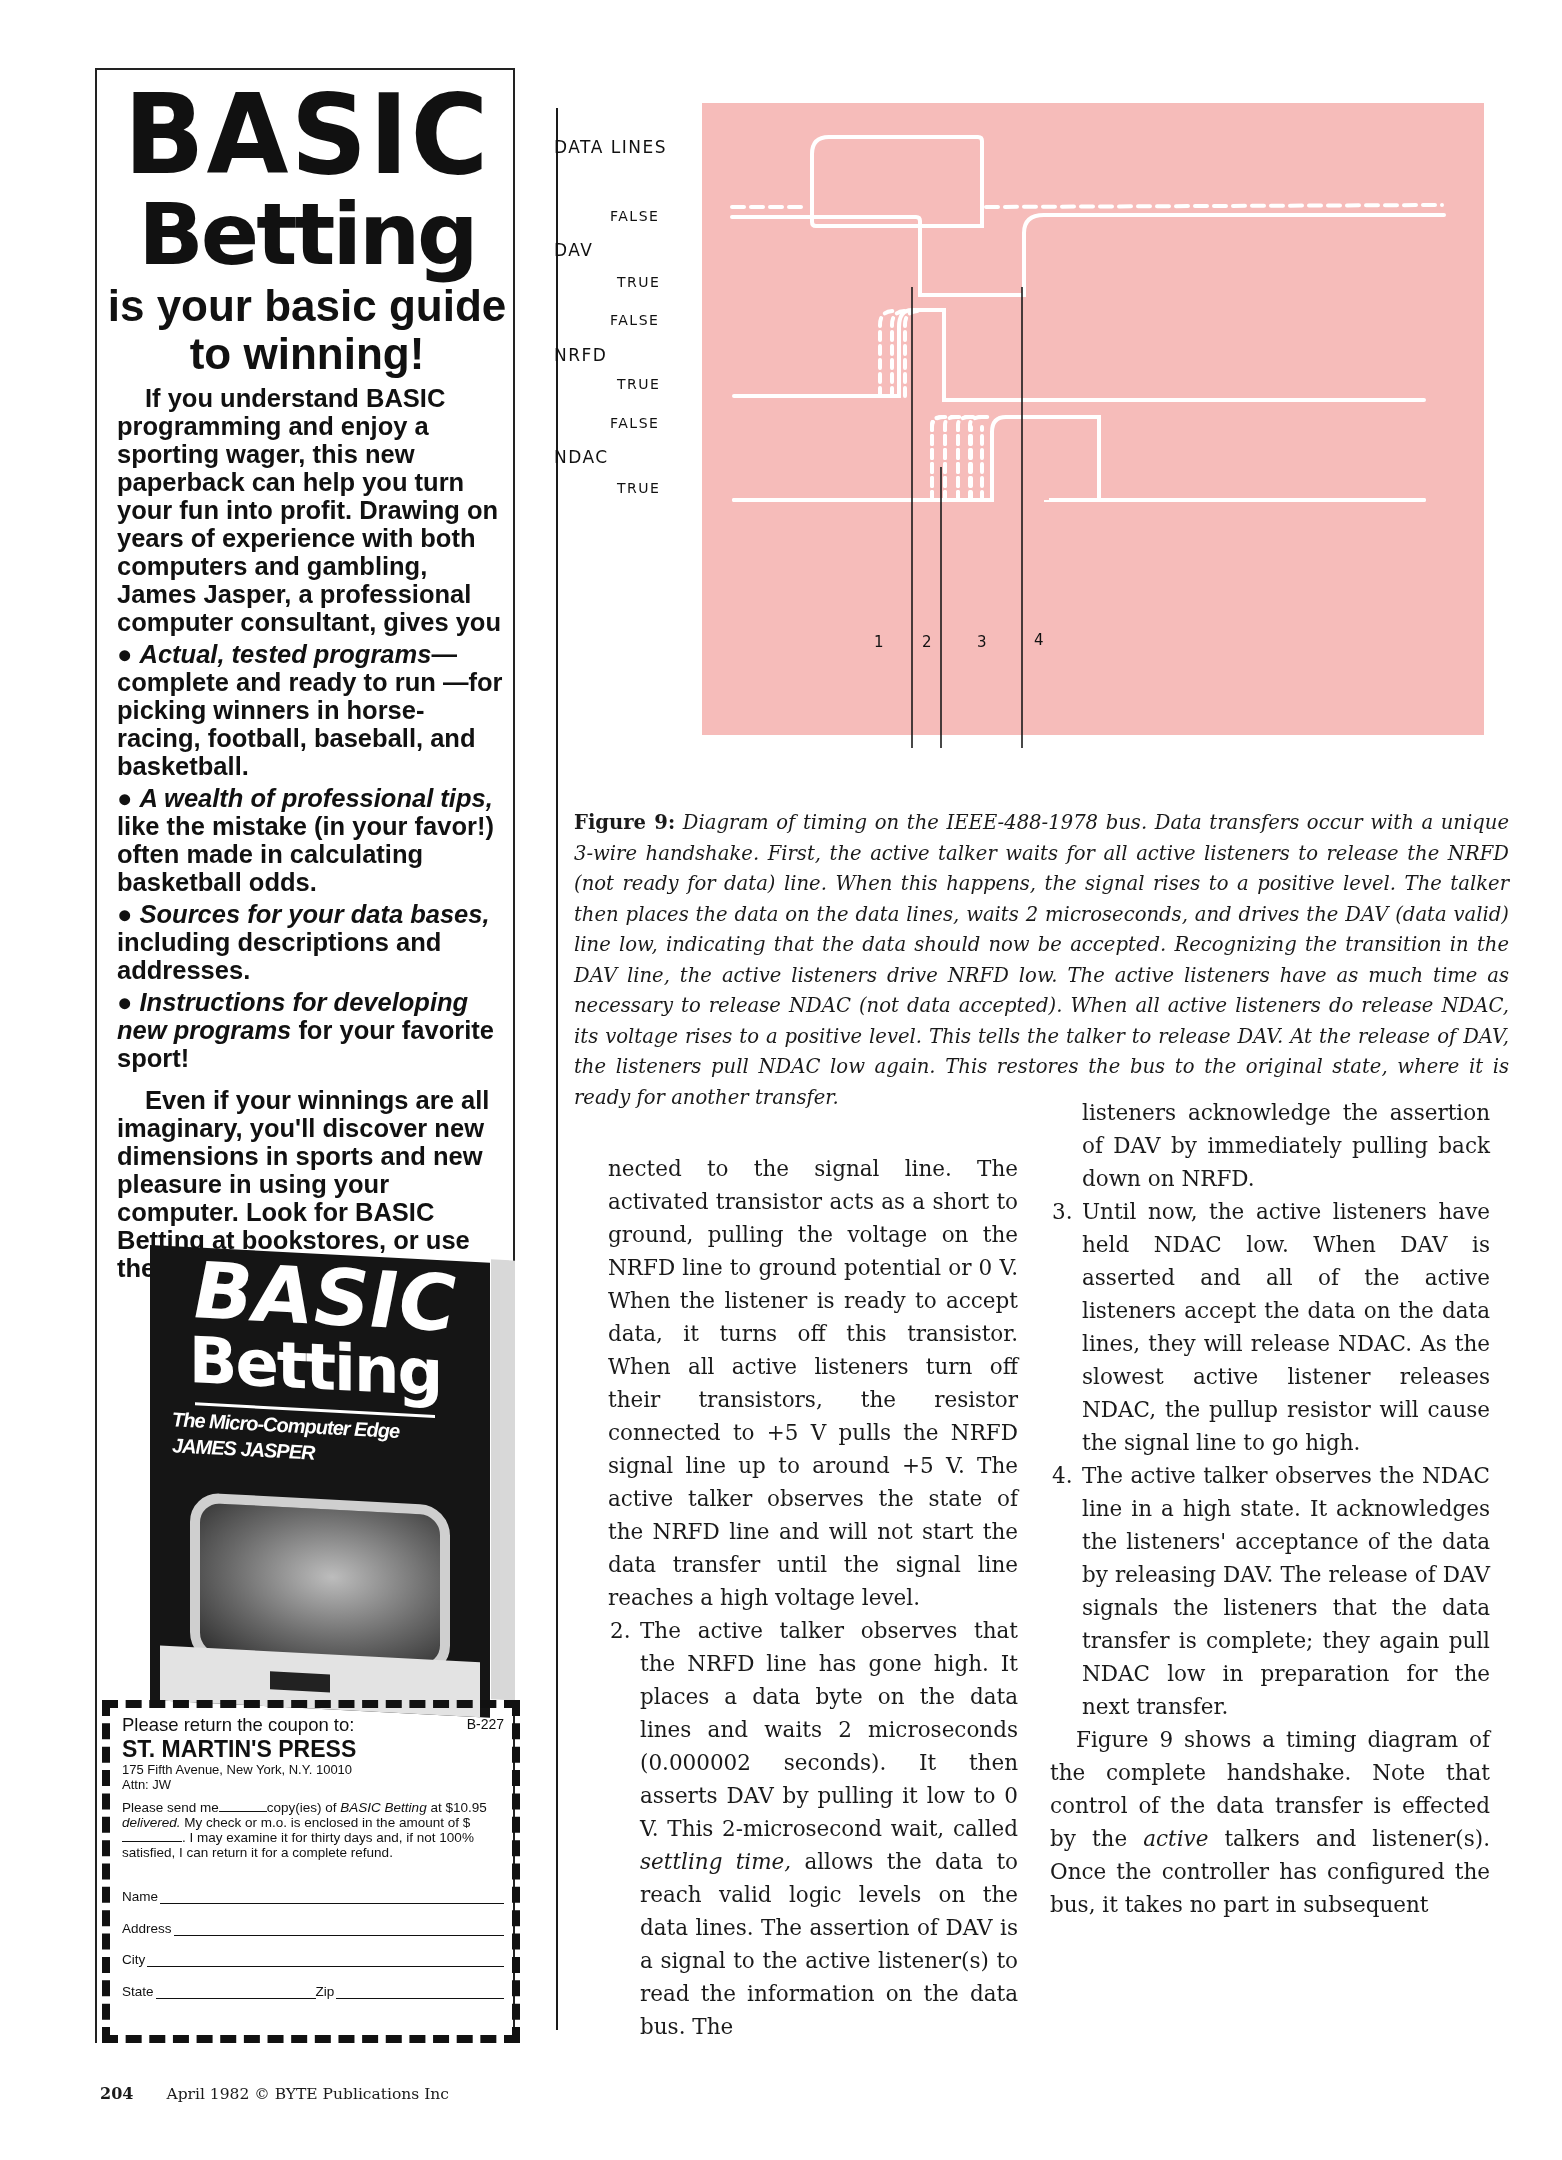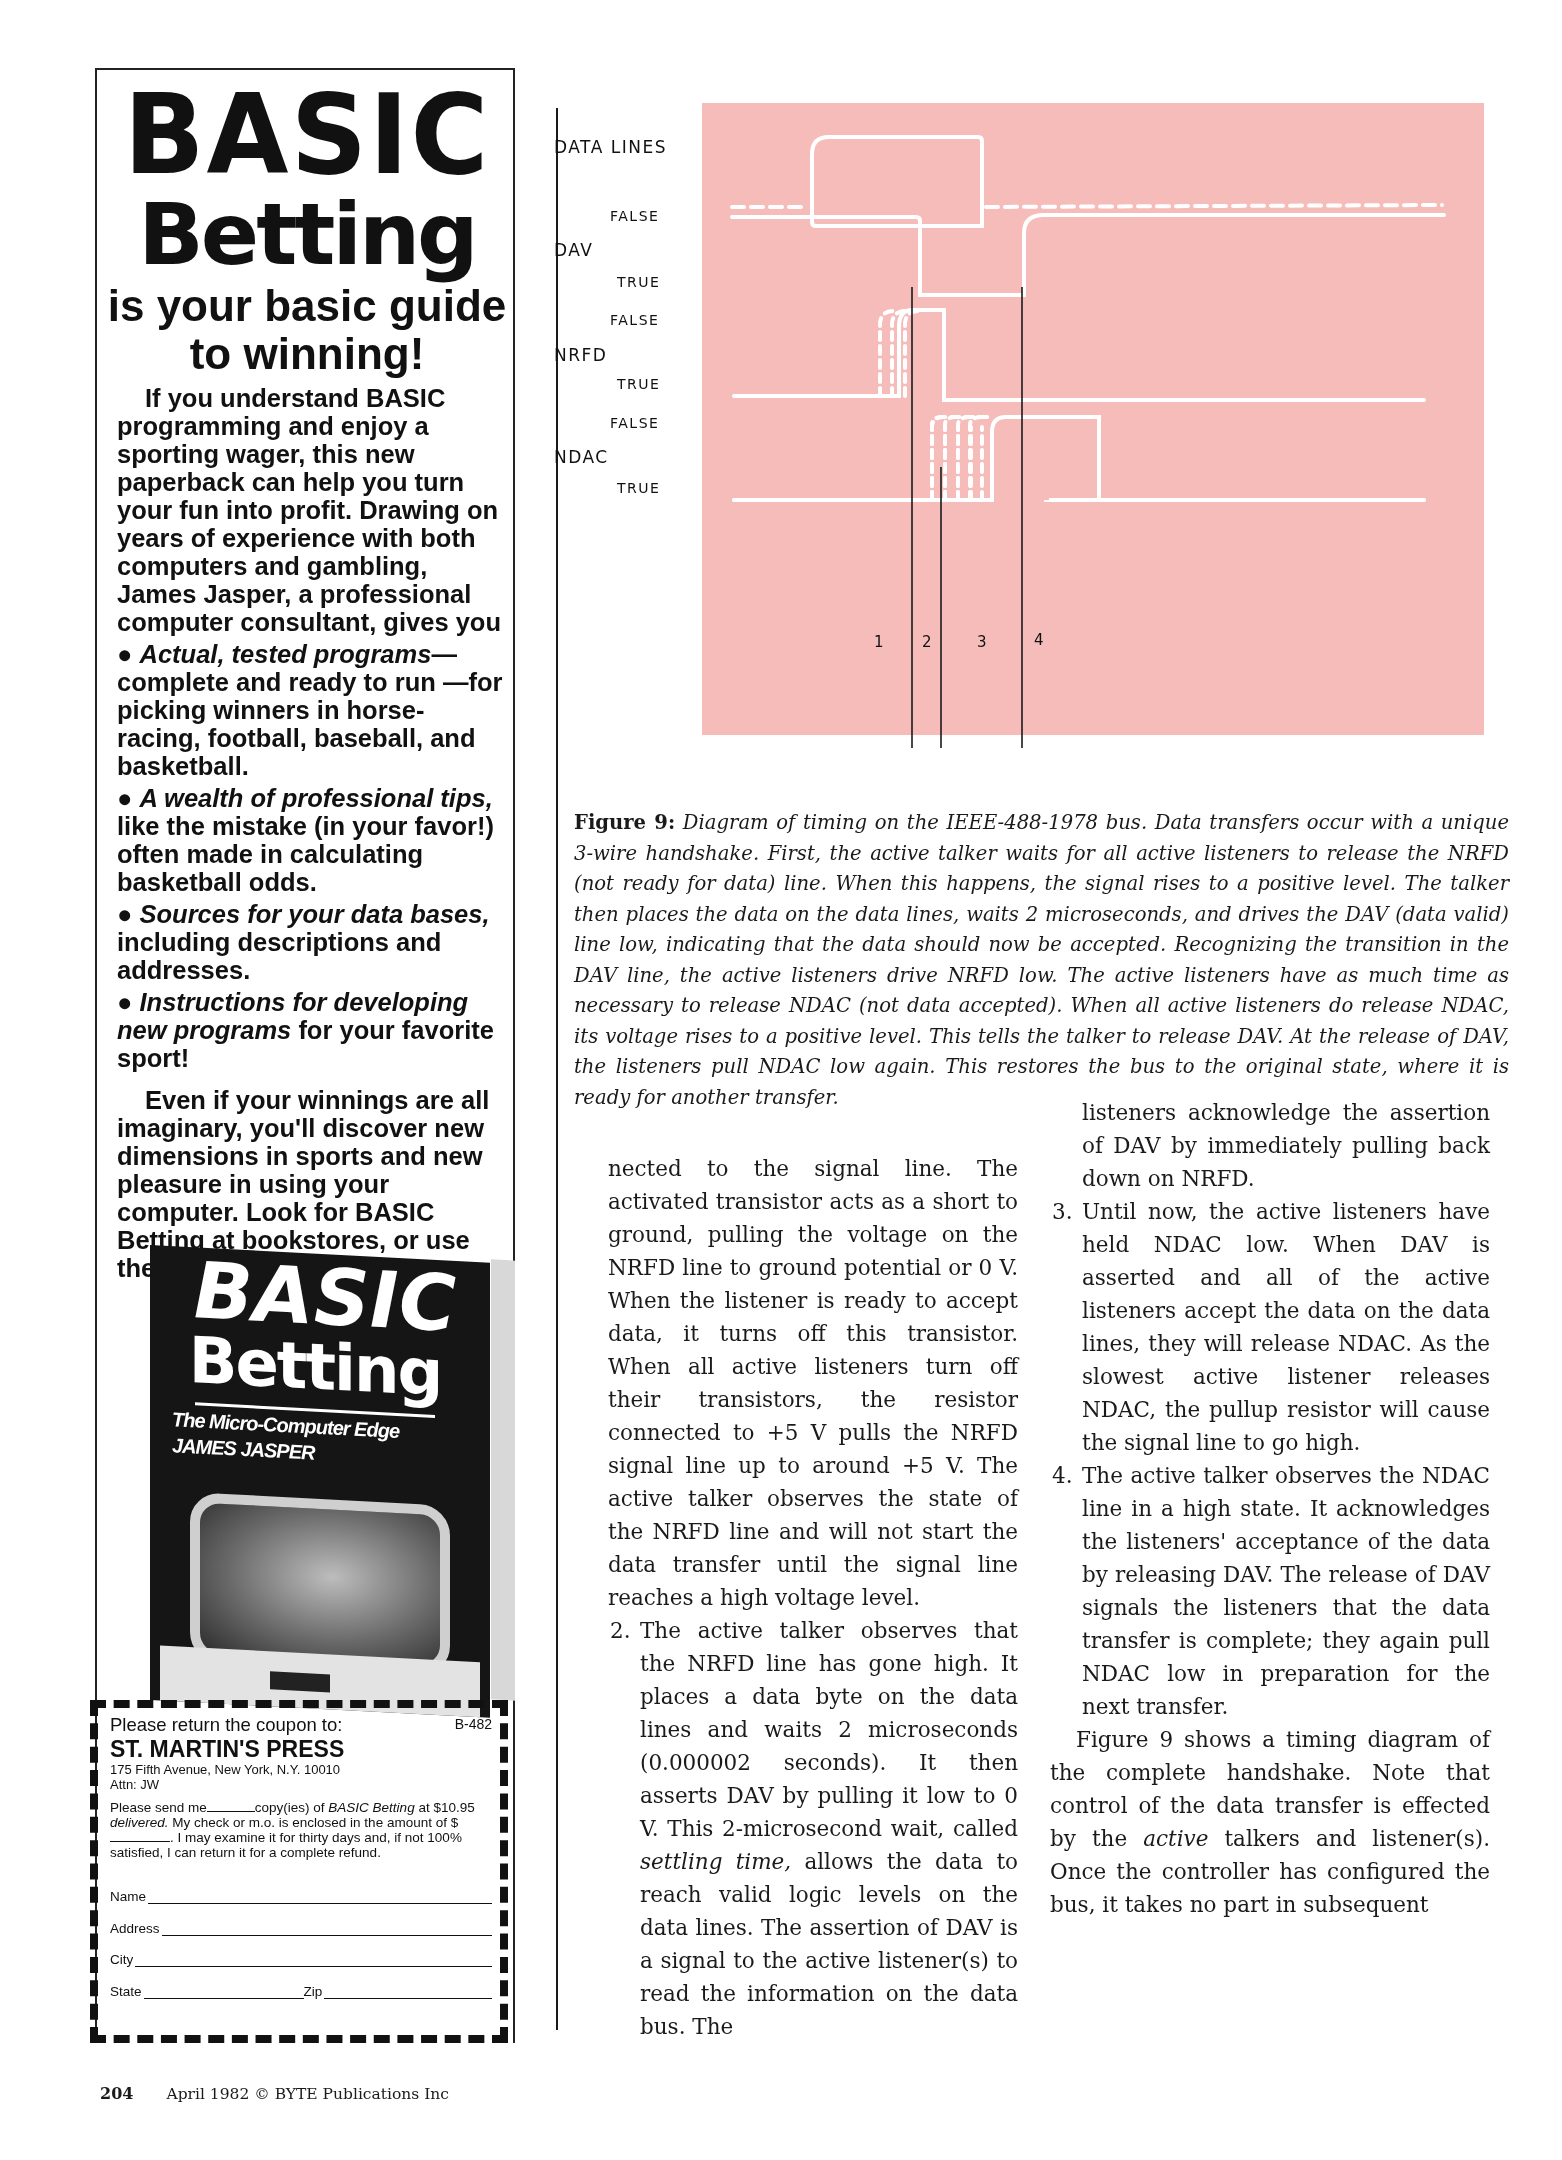--- a/index.html
+++ b/index.html
@@ -37,21 +37,21 @@
               font-weight: 700; font-style: italic; font-size: 20px; letter-spacing: -1px; }
   .book-author { position: absolute; left: 22px; top: 188px; color: #fff; font-family: "Liberation Sans", sans-serif;
                  font-weight: 700; font-style: italic; font-size: 20px; letter-spacing: -1px; }
   .book-screen { position: absolute; left: 40px; top: 245px; width: 240px; height: 150px; border-radius: 30px;
                  background: radial-gradient(ellipse at 55% 45%, #bdbdbd 0%, #6a6a6a 55%, #2a2a2a 100%);
                  border: 10px solid #cfcfcf; }
   .book-keyboard { position: absolute; left: 10px; top: 400px; width: 320px; height: 60px; background: #e3e3e3; }
   .book-key { position: absolute; left: 120px; top: 420px; width: 60px; height: 18px; background: #222; }
 
   
-  .coupon { position: absolute; left: 90px; top: 1700px; width: 418px; height: 343px; }
+  .coupon { position: absolute; left: 102px; top: 1700px; width: 418px; height: 343px; }
   .coupon-border { position: absolute; inset: 0; border: 8px dashed #111; box-sizing: border-box; }
   .coupon-inner { position: absolute; left: 20px; top: 14px; width: 382px; font-family: "Liberation Sans", sans-serif; color: #111; }
   .coupon-return { font-size: 18.5px; line-height: 22px; }
   .coupon-code { position: absolute; right: 0; top: 2px; font-size: 14px; }
   .coupon-press { font-size: 23px; font-weight: 700; line-height: 26px; }
   .coupon-addr { font-size: 13px; line-height: 15px; }
   .coupon-order { font-size: 13.5px; line-height: 15px; margin-top: 8px; }
   .coupon-order em { font-style: italic; }
   .blank { display: inline-block; border-bottom: 1px solid #111; vertical-align: baseline; height: 10px; }
   .coupon-field { position: absolute; left: 0; width: 382px; font-size: 13.5px; display: flex; align-items: flex-end; }
@@ -120,21 +120,21 @@
     <div class="book-screen"></div>
     <div class="book-keyboard"></div>
     <div class="book-key"></div>
   </div>
 </div>
 
 <div class="coupon">
   <div class="coupon-border"></div>
   <div class="coupon-inner">
     <div class="coupon-return">Please return the coupon to:</div>
-    <div class="coupon-code">B-482</div>
+    <div class="coupon-code">B-227</div>
     <div class="coupon-press">ST. MARTIN'S PRESS</div>
     <div class="coupon-addr">175 Fifth Avenue, New York, N.Y. 10010</div>
     <div class="coupon-addr">Attn: JW</div>
     <div class="coupon-order"><span>Please send me</span><span class="blank" style="width:48px"></span><span>copy(ies) of </span><em>BASIC Betting</em><span> at $10.95 </span><em>delivered.</em><span> My check or m.o. is enclosed in the amount of $</span><span class="blank" style="width:60px"></span><span>. I may examine it for thirty days and, if not 100% satisfied, I can return it for a complete refund.</span></div>
 
     <div class="coupon-field" style="top:175px">
         <span>Name</span>
         <span class="line"></span>
       </div>
     <div class="coupon-field" style="top:207px">

